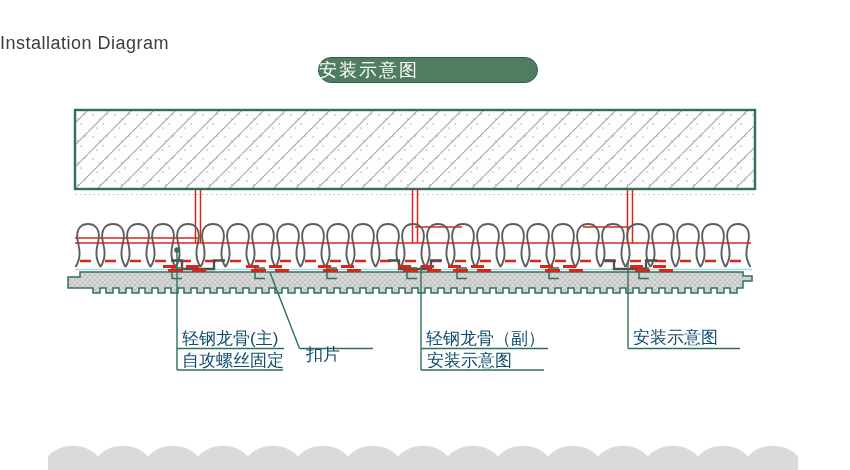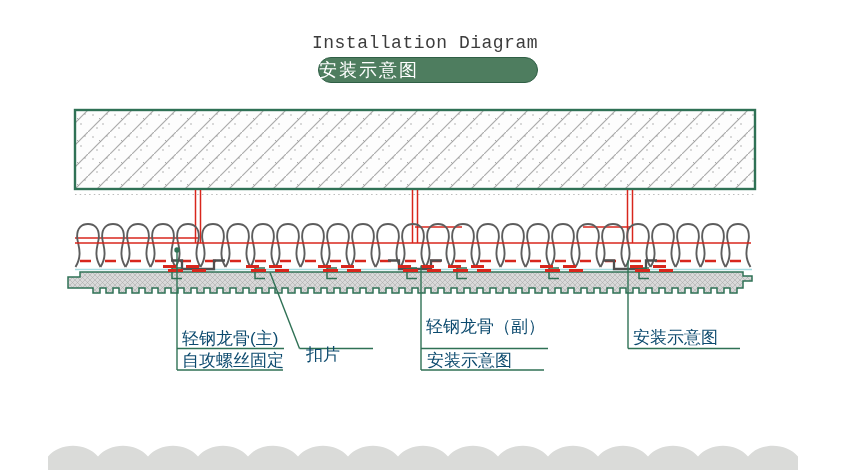--- a/index.html
+++ b/index.html
@@ -1,22 +1,22 @@
 <!DOCTYPE html>
 <html><head>
 <meta charset="utf-8">
 <style>
   html,body{margin:0;padding:0;}
   body{
     width:850px;height:470px;background:#ffffff;position:relative;overflow:hidden;
     font-family:"Liberation Sans","DejaVu Sans",sans-serif;
   }
   .title-en{
-    position:absolute;left:0;top:33px;width:850px;text-align:center;
-    font-family:Liberation Mono, monospace;
+    position:absolute;left:0;top:33px;width:850px;
+    font-family:Liberation Sans, sans-serif;
     font-size:18px;color:#3c3c3c;letter-spacing:0.5px;
   }
   .banner{
     position:absolute;left:318px;top:57px;width:220px;height:26px;
     border-radius:13px;background:#4e7d5f;border:1px solid #2f5f45;
     box-sizing:border-box;color:#ffffff;font-size:18px;letter-spacing:2px;
     text-align:left;line-height:24px;
   }
   svg#diagram{position:absolute;left:0;top:0;}
   .lbl{
@@ -121,16 +121,16 @@
       <line x1="421" y1="348.5" x2="548" y2="348.5" stroke="#2f7155" stroke-width="1.4"></line>
       <line x1="628" y1="348.5" x2="740" y2="348.5" stroke="#2f7155" stroke-width="1.4"></line>
       <line x1="177" y1="370" x2="283" y2="370" stroke="#2f7155" stroke-width="1.4"></line>
       <line x1="421" y1="370" x2="544" y2="370" stroke="#2f7155" stroke-width="1.4"></line>
     </g>
     <path d="M48,470 L48,456.5 c12,-14.5 38,-14.5 50,0 c12,-14.5 38,-14.5 50,0 c12,-14.5 38,-14.5 50,0 c12,-14.5 38,-14.5 50,0 c12,-14.5 38,-14.5 50,0 c12,-14.5 38,-14.5 50,0 c12,-14.5 38,-14.5 50,0 c12,-14.5 38,-14.5 50,0 c12,-14.5 38,-14.5 50,0 c12,-14.5 38,-14.5 50,0 c12,-14.5 38,-14.5 50,0 c12,-14.5 38,-14.5 50,0 c12,-14.5 38,-14.5 50,0 c12,-14.5 38,-14.5 50,0 c12,-14.5 38,-14.5 50,0 L798,470 Z" fill="#dadbd9"></path>
   </svg>
 
 <div class="lbl" style="left:182px;top:329px">轻钢龙骨(主)</div>
 <div class="lbl" style="left:306px;top:345px">扣片</div>
-<div class="lbl" style="left:426px;top:317px">轻钢龙骨（副）</div>
+<div class="lbl" style="left:426px;top:329px">轻钢龙骨（副）</div>
 <div class="lbl" style="left:633px;top:328px">安装示意图</div>
 <div class="lbl" style="left:182px;top:351px">自攻螺丝固定</div>
 <div class="lbl" style="left:427px;top:351px">安装示意图</div>
 
 </body></html>

